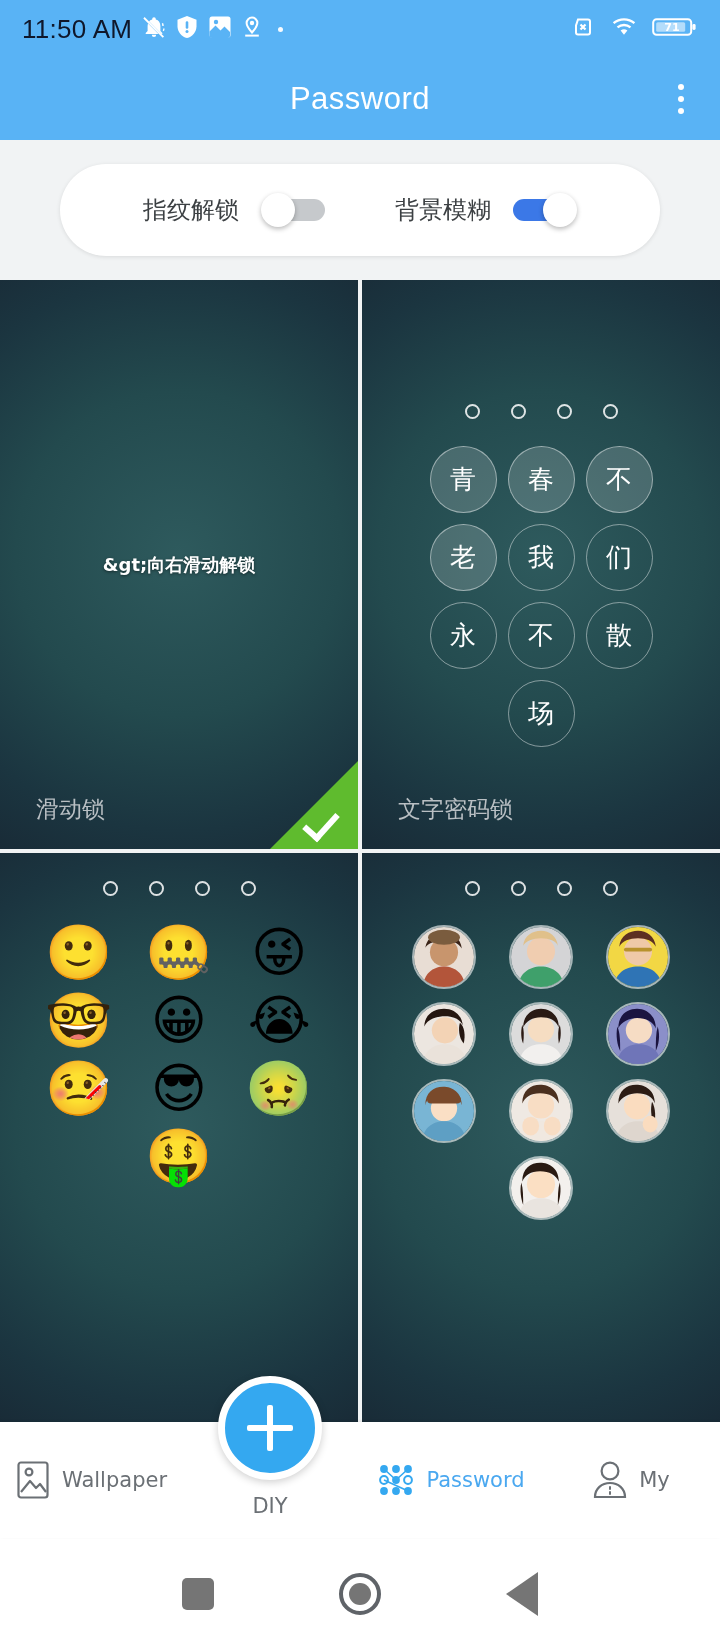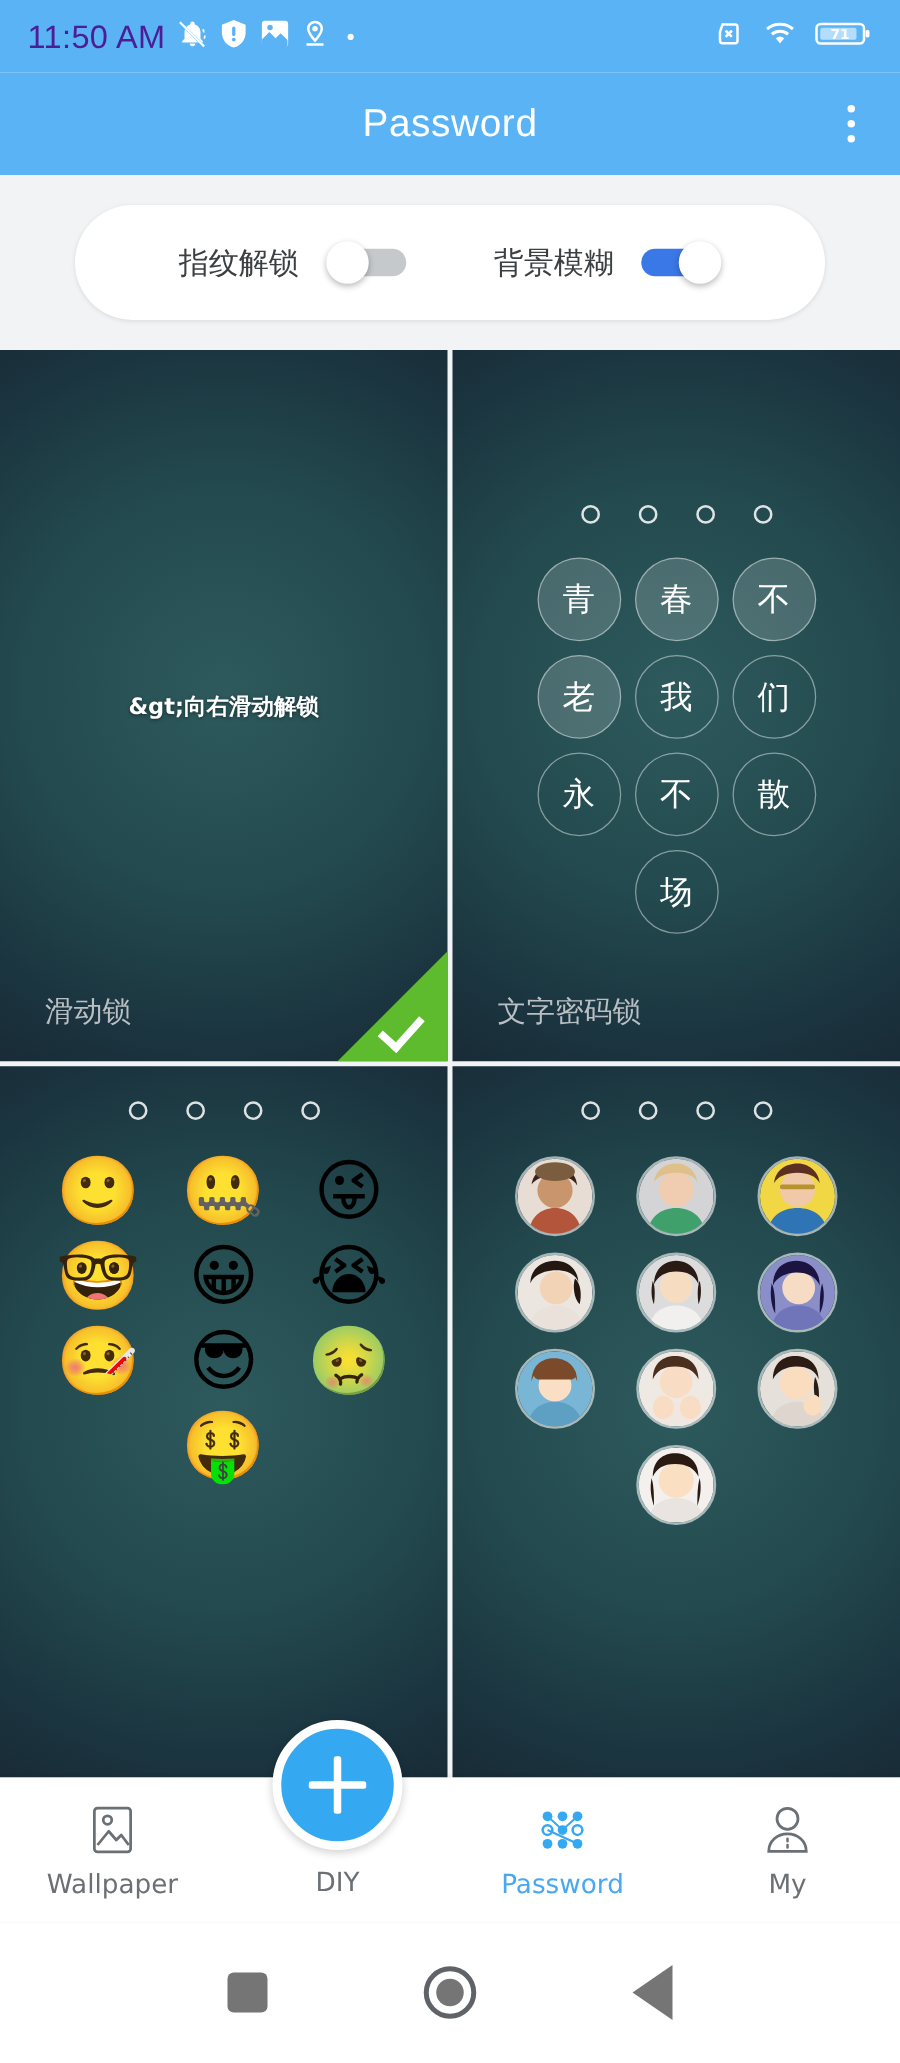--- a/index.html
+++ b/index.html
@@ -5,21 +5,21 @@
   * { margin:0; padding:0; box-sizing:border-box; }
   html, body {
     width:720px; height:1650px;
     font-family:"Liberation Sans","DejaVu Sans",sans-serif;
     background:#f1f3f4; overflow:hidden;
   }
   #app { position:relative; width:720px; height:1650px; display:flex; flex-direction:column; }
 
   
   .statusbar{
-    height:58px; background:#59b3f5; color:#4c1d95;
+    height:58px; background:#59b3f5; color:#0f172a;
     display:flex; align-items:center; padding:0 22px;
     flex:0 0 58px;
   }
   .sb-time{ font-size:26px; letter-spacing:.3px; font-weight:400; }
   .sb-left-icons{ display:flex; align-items:center; gap:10px; margin-left:10px; }
   .sb-spacer{ flex:1; }
   .sb-right-icons{ display:flex; align-items:center; gap:14px; }
   .sb-ic{ display:block; }
   .sb-dot{ width:5px;height:5px;border-radius:50%;background:#fff;opacity:.95;margin-left:6px;}
 
@@ -141,21 +141,21 @@
   }
   .photo-key.center-last{ grid-column:2; }
   .photo-key svg{ display:block; width:100%; height:100%; }
 
   
   .bottom-nav{
     flex:0 0 116px; background:#fff; display:flex; align-items:stretch;
     position:relative; z-index:5; box-shadow:0 -1px 3px rgba(0,0,0,.07);
   }
   .nav-item{
-    flex:1; display:flex; flex-direction:column;
+    flex:1; display:flex; 
     align-items:center; justify-content:center; gap:9px; cursor:pointer;
   }
   .nav-label{ font-size:21px; color:#6b7075; font-family:"DejaVu Sans",sans-serif; }
   .nav-item.active .nav-label{ color:#4aa8f0; }
   .nav-icon{ height:44px; display:flex; align-items:center; justify-content:center; }
   .nav-item.diy{ position:relative;text-align:center; }
   .fab{
     position:absolute; left:50%; top:-46px; transform:translateX(-50%);
     width:104px; height:104px; border-radius:50%;
     background:#34a8f0; border:7px solid #fff;

